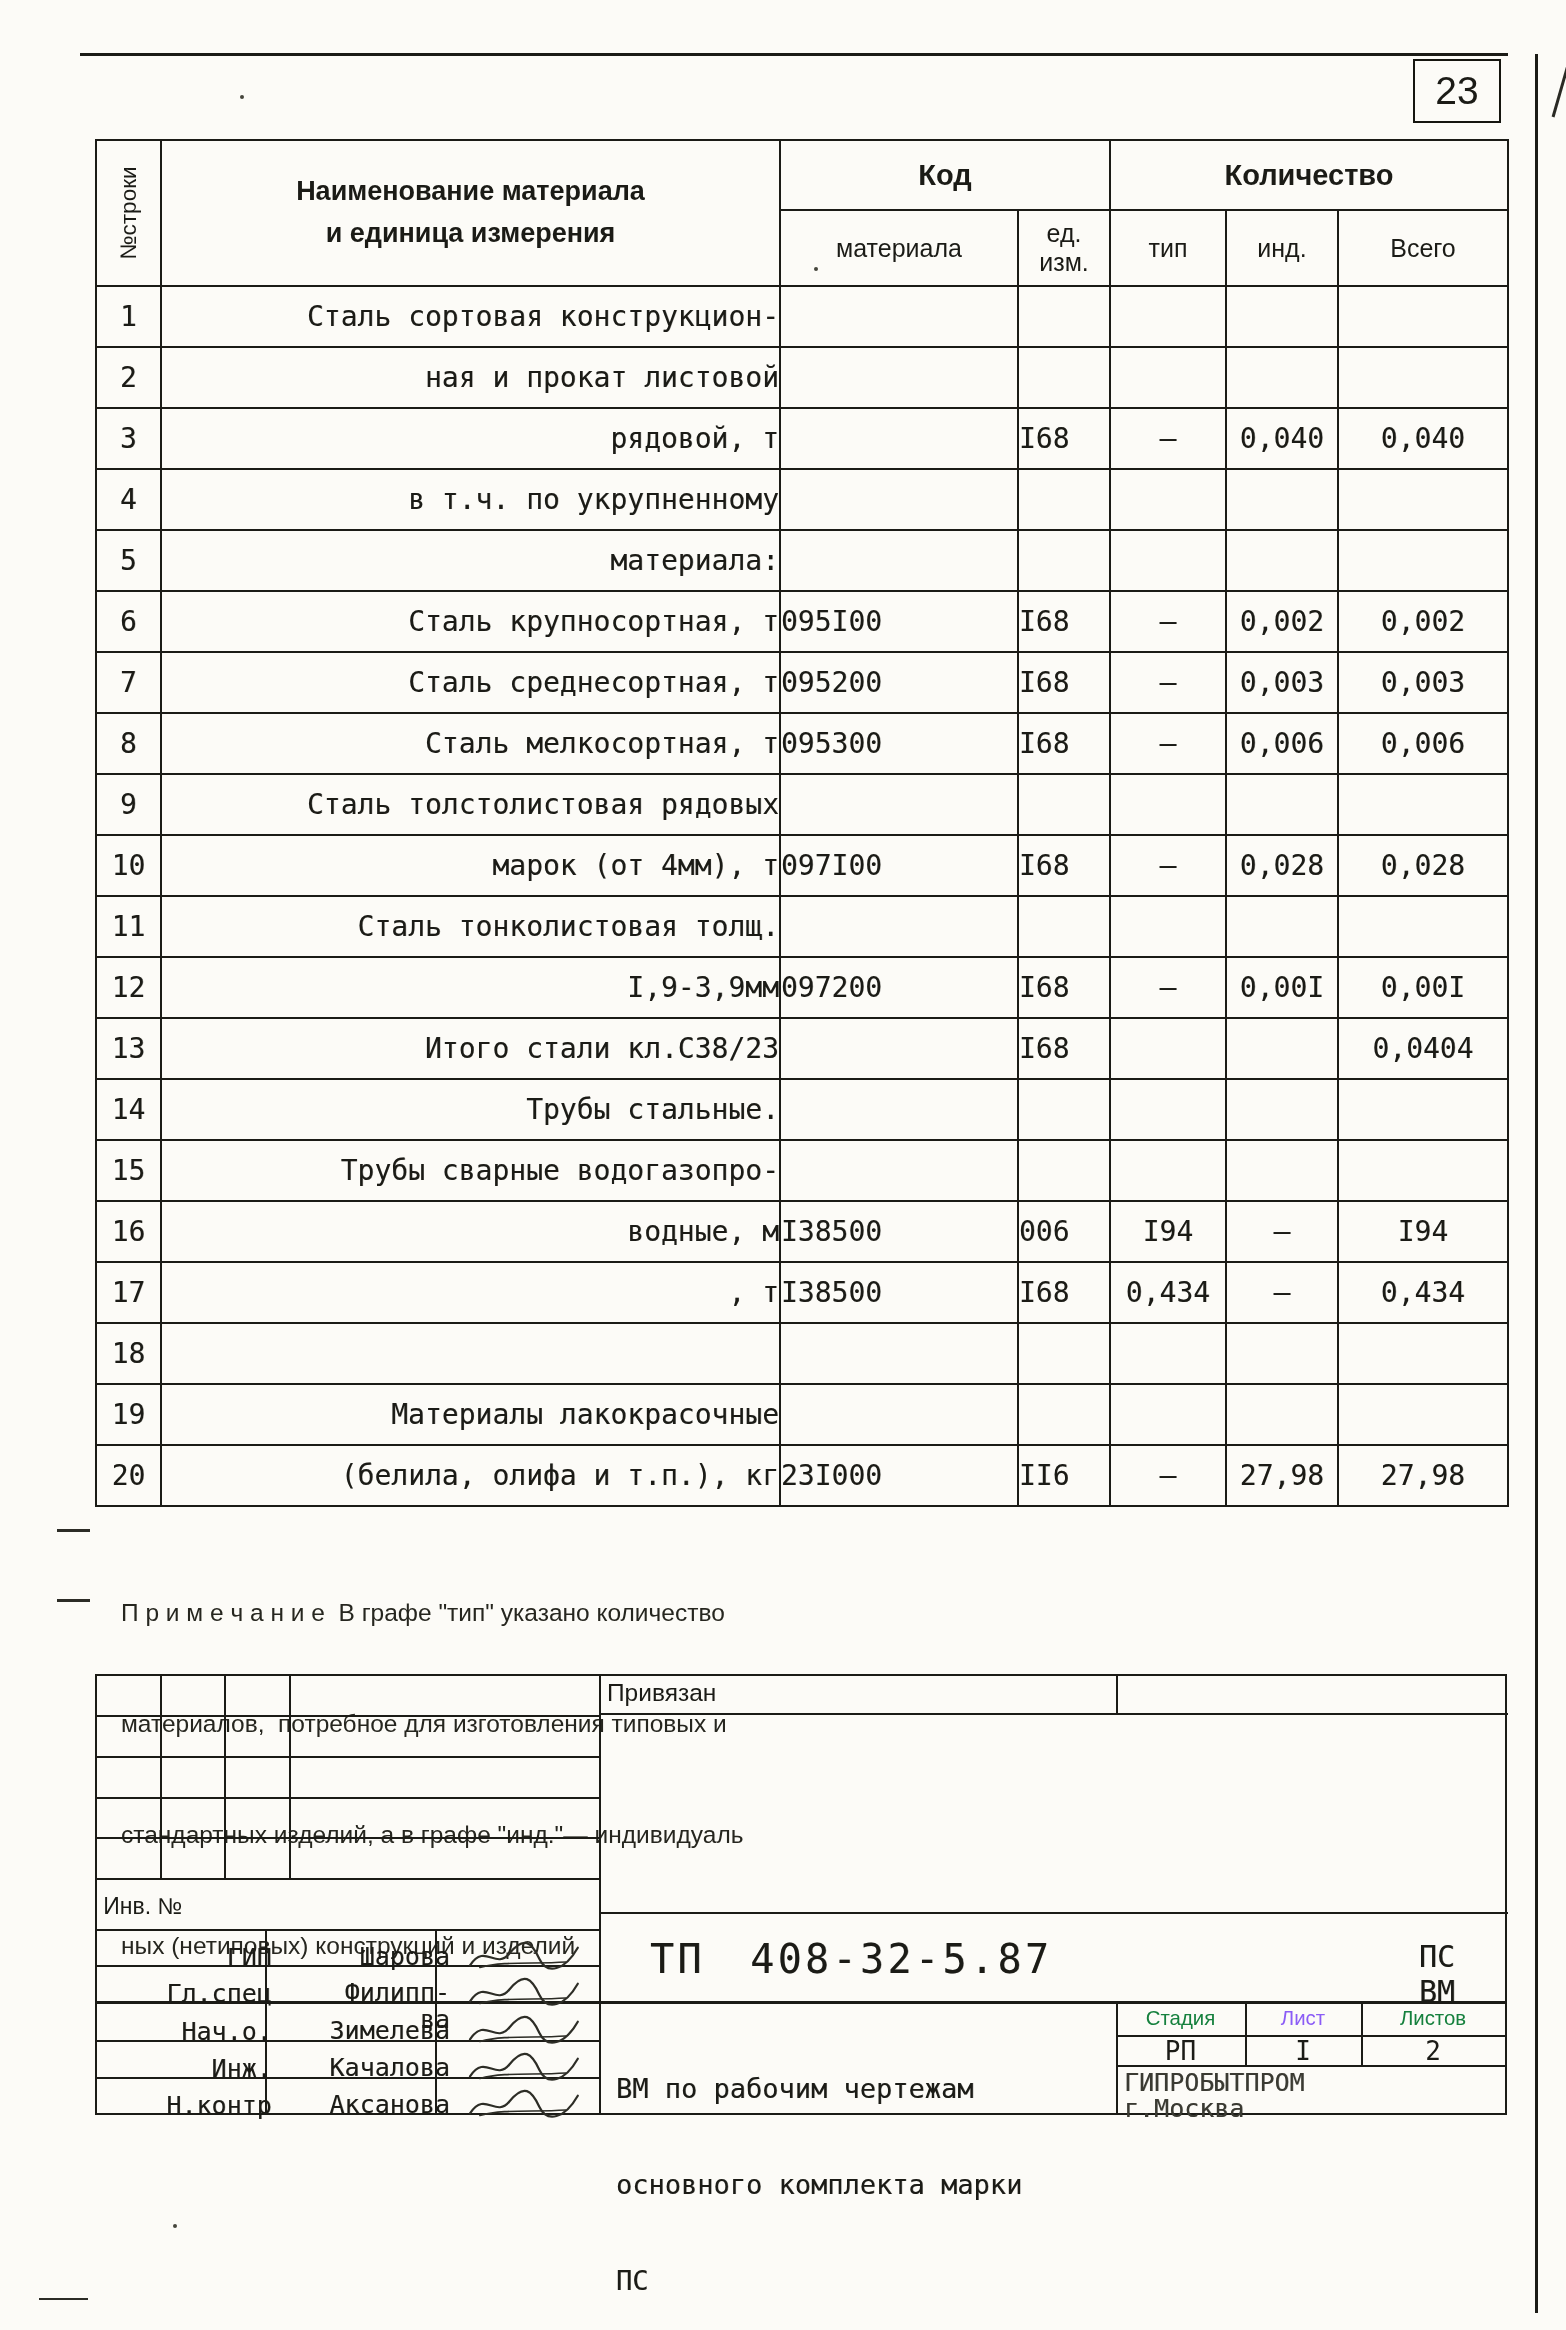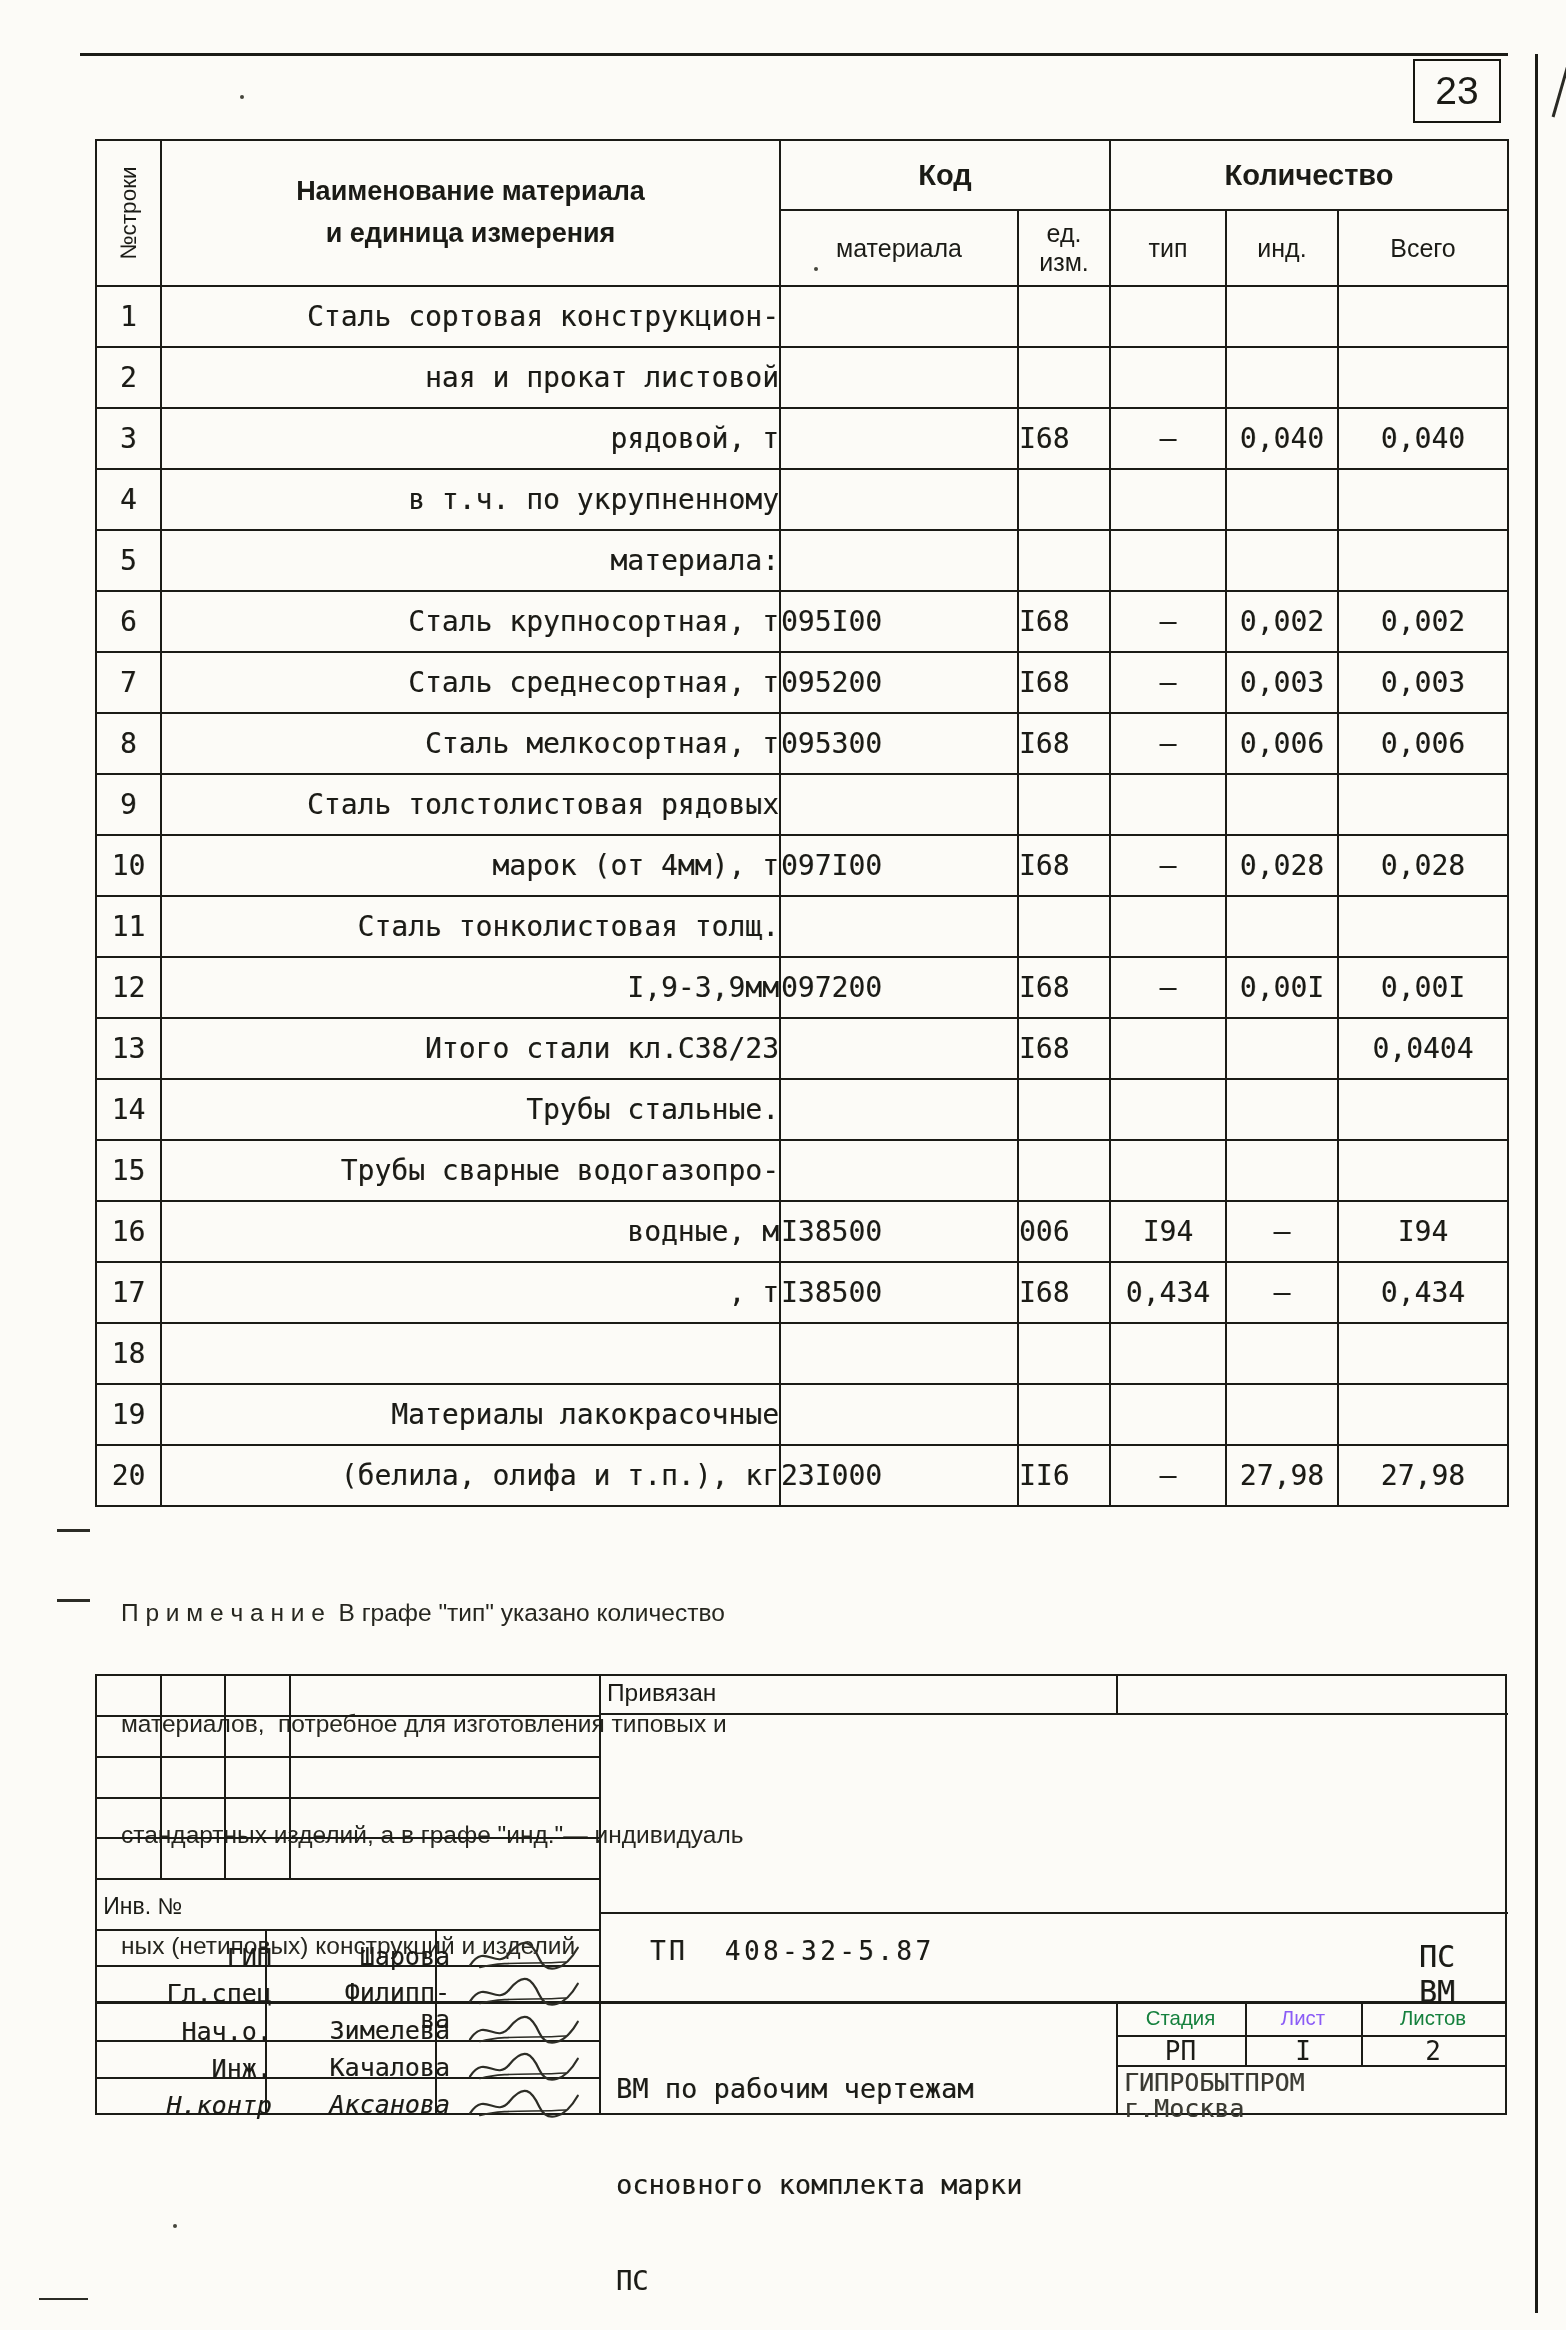--- a/index.html
+++ b/index.html
@@ -41,34 +41,34 @@
 
   
   .tb{position:absolute;left:95px;top:1674px;width:1412px;height:441px;}
   .hl{position:absolute;height:2px;background:#1b1b16;}
   .vl{position:absolute;width:2px;background:#1b1b16;}
   .tb-text{position:absolute;}
   .sans{font-family:"Liberation Sans",sans-serif;}
   .mono{font-family:"DejaVu Sans Mono",monospace;}
   .privyazan{left:512px;top:5.4px;font-size:24.5px;}
   .inv-no{left:8.2px;top:219px;font-size:23px;}
-  .doc-number{left:555px;top:262px;font-size:26px;letter-spacing:3.4px;word-spacing:17.7px;}
+  .doc-number{left:555px;top:262px;font-size:40px;letter-spacing:3.4px;word-spacing:17.7px;}
   .doc-code{left:1324px;top:265px;font-size:30px;}
   .tb-desc{left:521px;top:335px;font-size:27px;line-height:32px;white-space:pre;}
   .tb-label{position:absolute;top:333px;font-family:"Liberation Sans",sans-serif;
     font-size:20.4px;text-align:center;color:#15803d;}
   .tb-value{position:absolute;top:362px;font-size:26px;text-align:center;
     font-family:"DejaVu Sans Mono",monospace;}
   .tb-org{left:1029px;top:396px;font-size:25px;line-height:26px;color:#3a3a32;}
 
   
   .sig-area{position:absolute;left:0;top:265px;width:504px;height:184px;text-align:right;}
   .sig-row{display:flex;overflow:visible;}
   .sig-row-0{height:36px;} .sig-row-1{height:37px;} .sig-row-2{height:38px;}
-  .sig-row-3{height:37px;} .sig-row-4{height:52px;font-style:italic;}
+  .sig-row-3{height:37px;} .sig-row-4{height:52px;}
   .sig-role{width:170px;padding:4.1px 0 0 6.8px;font-size:25px;
     text-shadow:0.4px 0.2px 0 rgba(27,27,22,0.4);}
   .sig-name{width:170px;padding:4.1px 0 0 8.2px;font-size:25px;line-height:27px;
     text-shadow:0.4px 0.2px 0 rgba(27,27,22,0.4);}
   .sig-name span{display:block;}
   .sig-mark{flex:1;position:relative;}
   .squiggle{position:absolute;left:5.4px;top:1.4px;width:140px;height:33px;}
 
   .speck{position:absolute;background:#45453c;border-radius:50%;}
   .tick{position:absolute;background:#2c2c26;}

